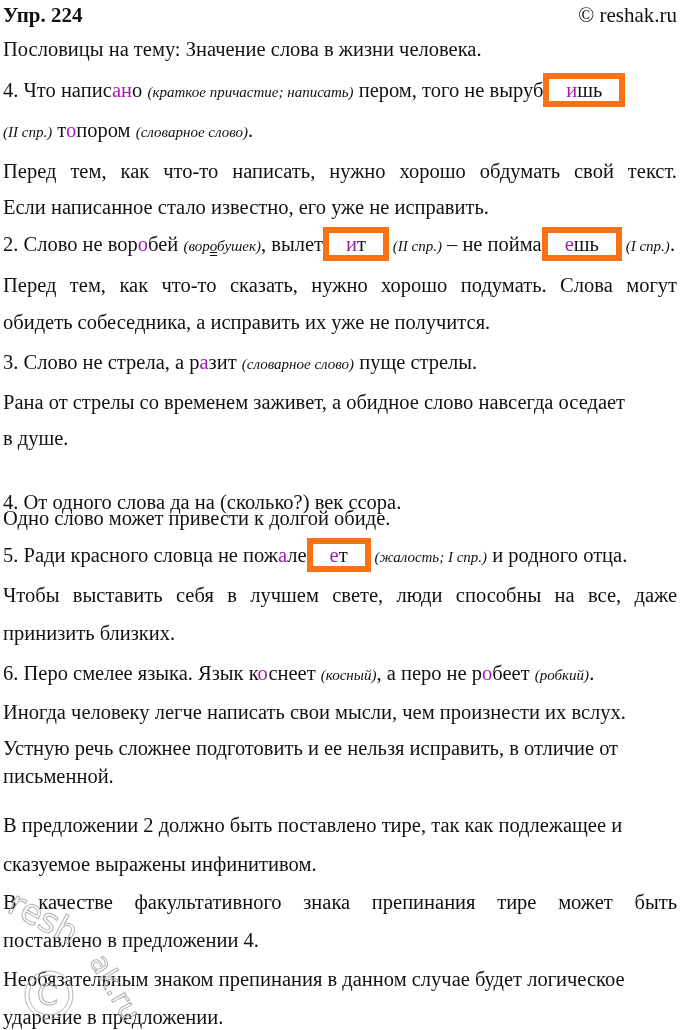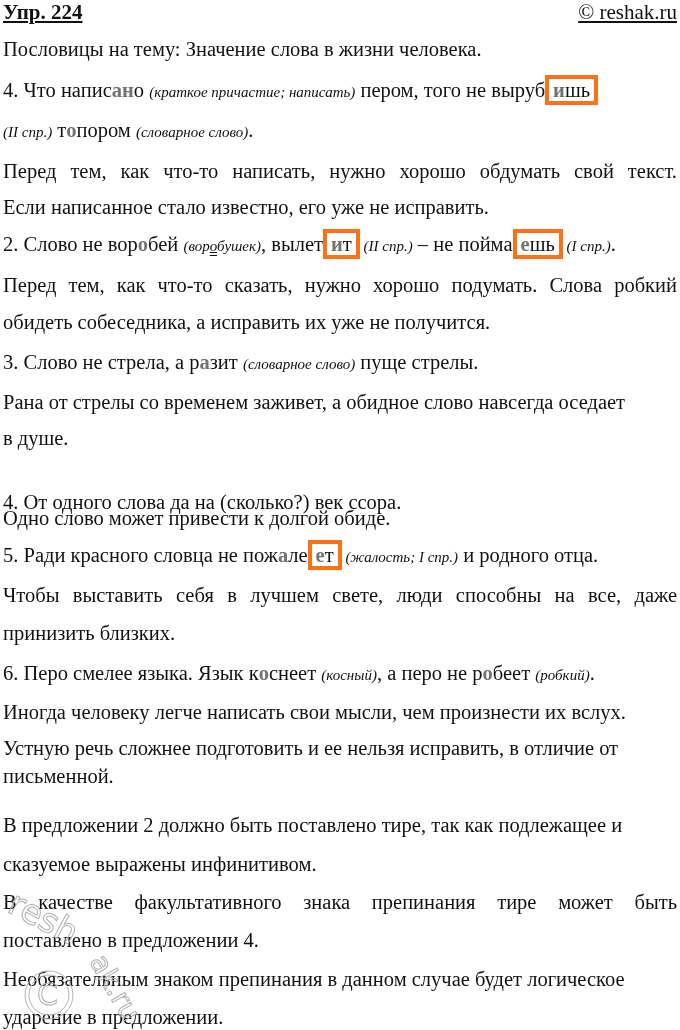--- a/index.html
+++ b/index.html
@@ -4,34 +4,33 @@
 <style>
   html, body { margin: 0; padding: 0; background: #ffffff; }
   body {
     width: 680px; height: 1030px; overflow: hidden; position: relative;
     font-family: "Liberation Serif", "DejaVu Serif", serif;
     color: #111111;
   }
   .page { position: absolute; left: 0; top: 0; width: 680px; }
   .header {
     position: absolute; left: 3px; top: 0; width: 674px; height: 30px;
-    display: flex; justify-content: space-between; align-items: flex-start;
+    display: flex; justify-content: space-between; align-items: center;
     font-size: 21px;
-    text-decoration: underline;
   }
   .header .title { font-weight: bold; }
   .header .copy { font-weight: normal; margin-left: 44px; }
   .line {
     position: absolute; left: 3px; width: 674px;
     font-size: 20.5px; line-height: 26px; white-space: nowrap;
   }
   .just { text-align: justify; text-align-last: justify; }
-  .g { color: #737373; font-weight: bold; }
+  .g { color: #a21caf; font-weight: normal; }
   .note { font-style: italic; font-size: 15px; }
-  .box { border: 4px solid #f97316; padding: 0 4px; }
+  .box { border: 6px solid #f97316; padding: 0 17px; }
   .dbl { text-decoration: underline double; }
   .watermark {
     position: absolute; left: 4px; top: 890px; width: 140px; height: 140px;
     pointer-events: none;
   }
 </style>
 </head>
 <body>
 
 <div class="page">
@@ -45,21 +44,21 @@
 
   <div class="line" style="top:77px"><span>4. Что напис</span><span class="g">ан</span><span>о </span><span class="note">(краткое причастие; написать)</span><span> пером, того не выруб</span><span class="box"><span class="g">и</span><span>шь</span></span></div>
 
   <div class="line" style="top:117px"><span class="note">(II спр.)</span><span> т</span><span class="g">о</span><span>пором </span><span class="note">(словарное слово)</span><span>.</span></div>
 
   <div class="line just" style="top:158px">Перед тем, как что-то написать, нужно хорошо обдумать свой текст.</div>
   <div class="line" style="top:194px">Если написанное стало известно, его уже не исправить.</div>
 
   <div class="line" style="top:231px"><span>2. Слово не вор</span><span class="g">о</span><span>бей </span><span class="note"><span>(вор</span><span class="dbl">о</span><span>бушек)</span></span><span>, вылет</span><span class="box"><span class="g">и</span><span>т</span></span><span class="note"> (II спр.)</span><span> – не пойма</span><span class="box"><span class="g">е</span><span>шь</span></span><span class="note"> (I спр.)</span><span>.</span></div>
 
-  <div class="line just" style="top:272px">Перед тем, как что-то сказать, нужно хорошо подумать. Слова робкий</div>
+  <div class="line just" style="top:272px">Перед тем, как что-то сказать, нужно хорошо подумать. Слова могут</div>
   <div class="line" style="top:309px">обидеть собеседника, а исправить их уже не получится.</div>
 
   <div class="line" style="top:349px"><span>3. Слово не стрела, а р</span><span class="g">а</span><span>зит </span><span class="note">(словарное слово)</span><span> пуще стрелы.</span></div>
 
   <div class="line" style="top:389px">Рана от стрелы со временем заживет, а обидное слово навсегда оседает</div>
   <div class="line" style="top:425px">в душе.</div>
 
   <div class="line" style="top:489px">4. От одного слова да на (сколько?) век ссора.</div>
   <div class="line" style="top:505px">Одно слово может привести к долгой обиде.</div>
 

